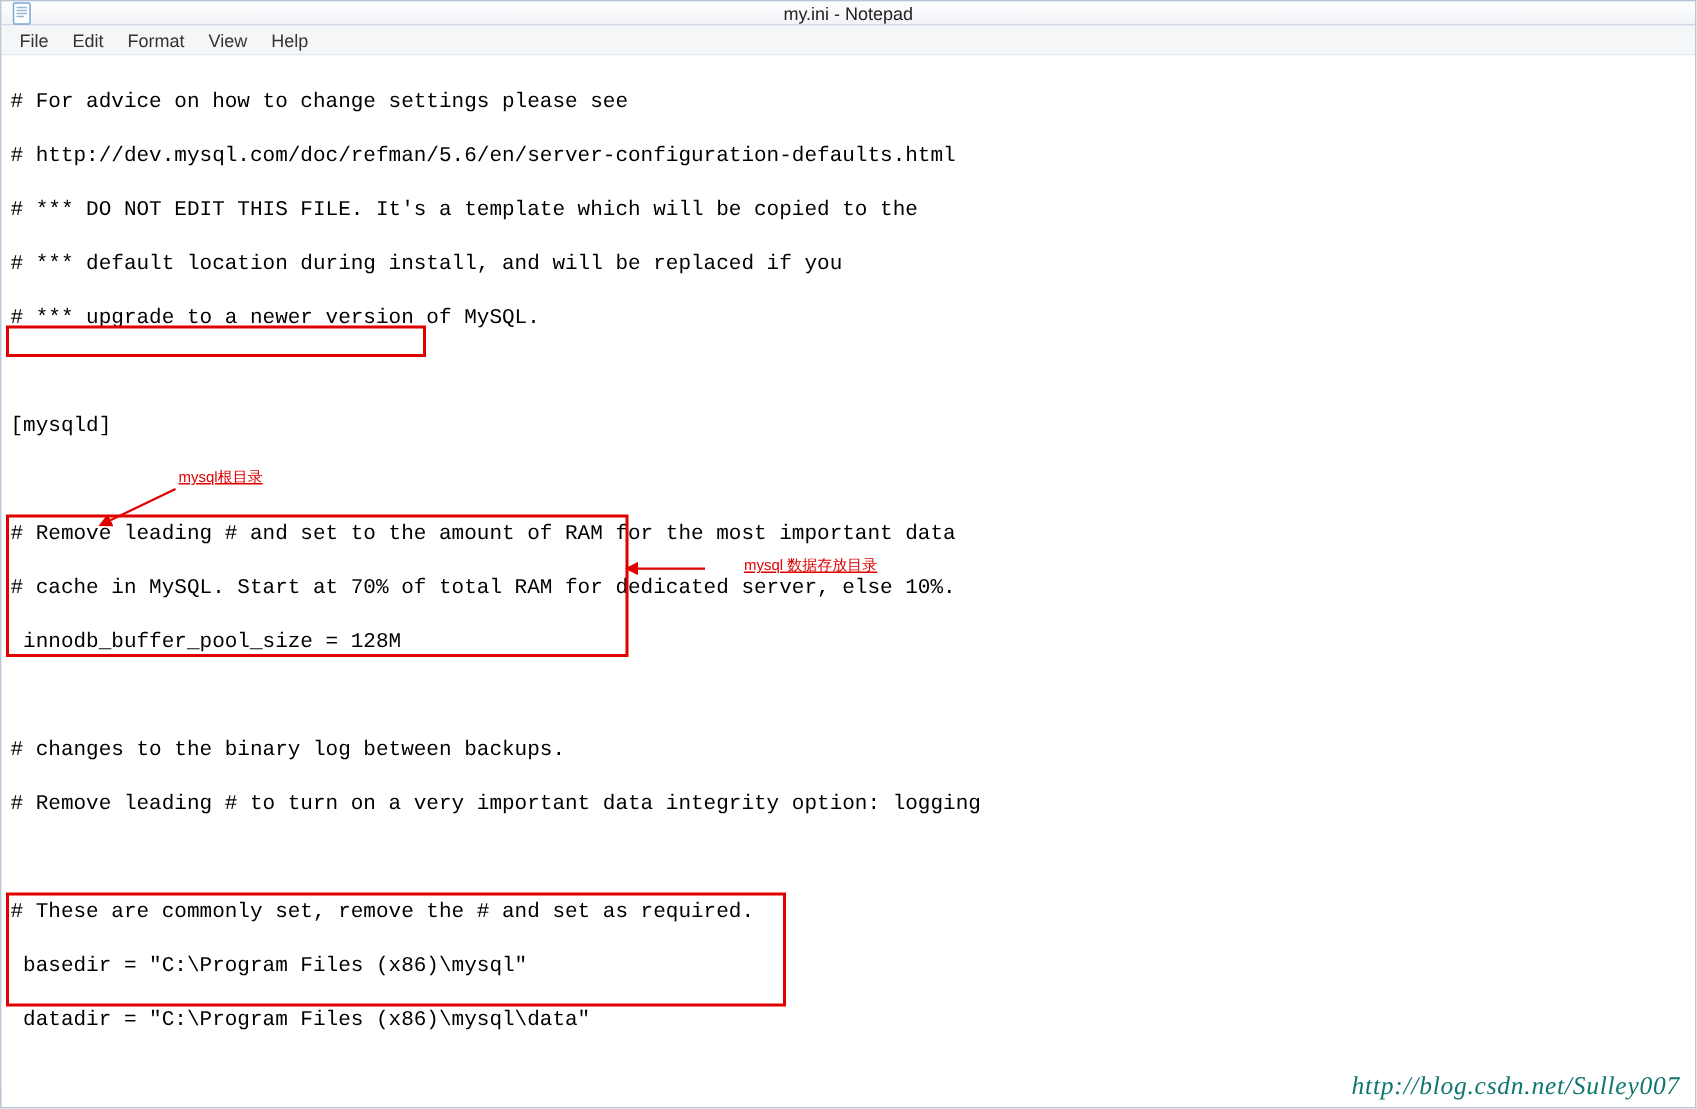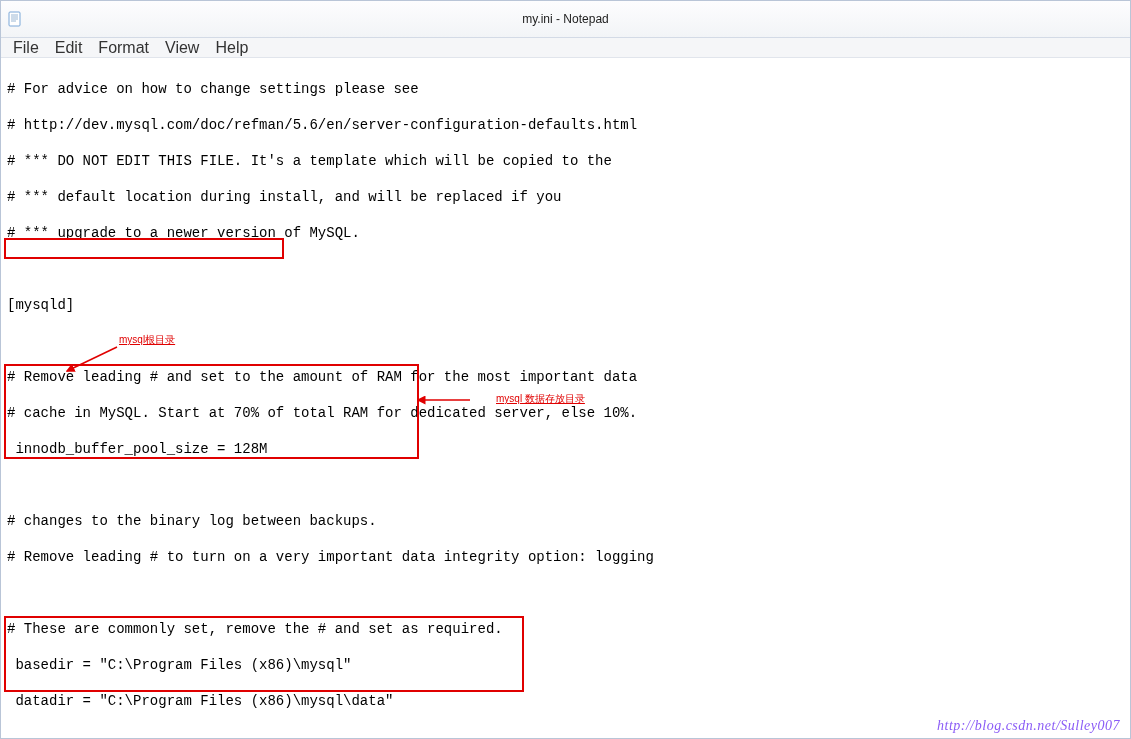--- a/index.html
+++ b/index.html
@@ -7,21 +7,21 @@
     font-family: "Segoe UI", Tahoma, sans-serif;
     font-size: 12px;
     background: #fff;
     width: 1131px;
     height: 739px;
     border: 1px solid #b9c5d7;
     overflow: hidden;
     position: relative;
   }
   .titlebar {
-    height: 37px;
+    height: 16px;
     background: linear-gradient(#fdfdfe,#f2f4f7);
     border-bottom: 1px solid #d3dae6;
     display: flex;
     align-items: center;
     padding: 0 6px;
     position: relative;
   }
   .app-icon {
     width: 16px; height: 16px;
     margin-right: 6px;
@@ -33,21 +33,21 @@
     color: #222;
     font-size: 12px;
   }
   .menubar {
     height: 20px;
     background: #f5f6f8;
     border-bottom: 1px solid #e1e5ec;
     display: flex;
     align-items: center;
     padding: 0 4px;
-    font-size: 16px;
+    font-size: 12px;
     color: #333;
   }
   .menu-item { padding: 2px 8px; cursor: default; }
   .editor {
     position: relative;
     padding: 4px 6px;
     font-family: Consolas, "Courier New", monospace;
     font-size: 14px;
     line-height: 18px;
     color: #000;
@@ -68,23 +68,23 @@
     font-family: "Microsoft YaHei", SimSun, sans-serif;
     font-size: 10px;
     pointer-events: none;
     text-decoration: underline;
   }
   .arrow-svg { position: absolute; pointer-events: none; }
   .watermark {
     position: absolute;
     right: 10px; bottom: 4px;
     font-family: Georgia, serif;
-    font-size: 14px;
+    font-size: 17px;
     font-style: italic;
-    color: #8b5cf6;
+    color: #0f766e;
     pointer-events: none;
     letter-spacing: 0.5px;
   }
 </style>
 </head>
 <body>
 
 <div class="titlebar">
   <span class="app-icon">
     <svg viewBox="0 0 16 16" width="16" height="16">

